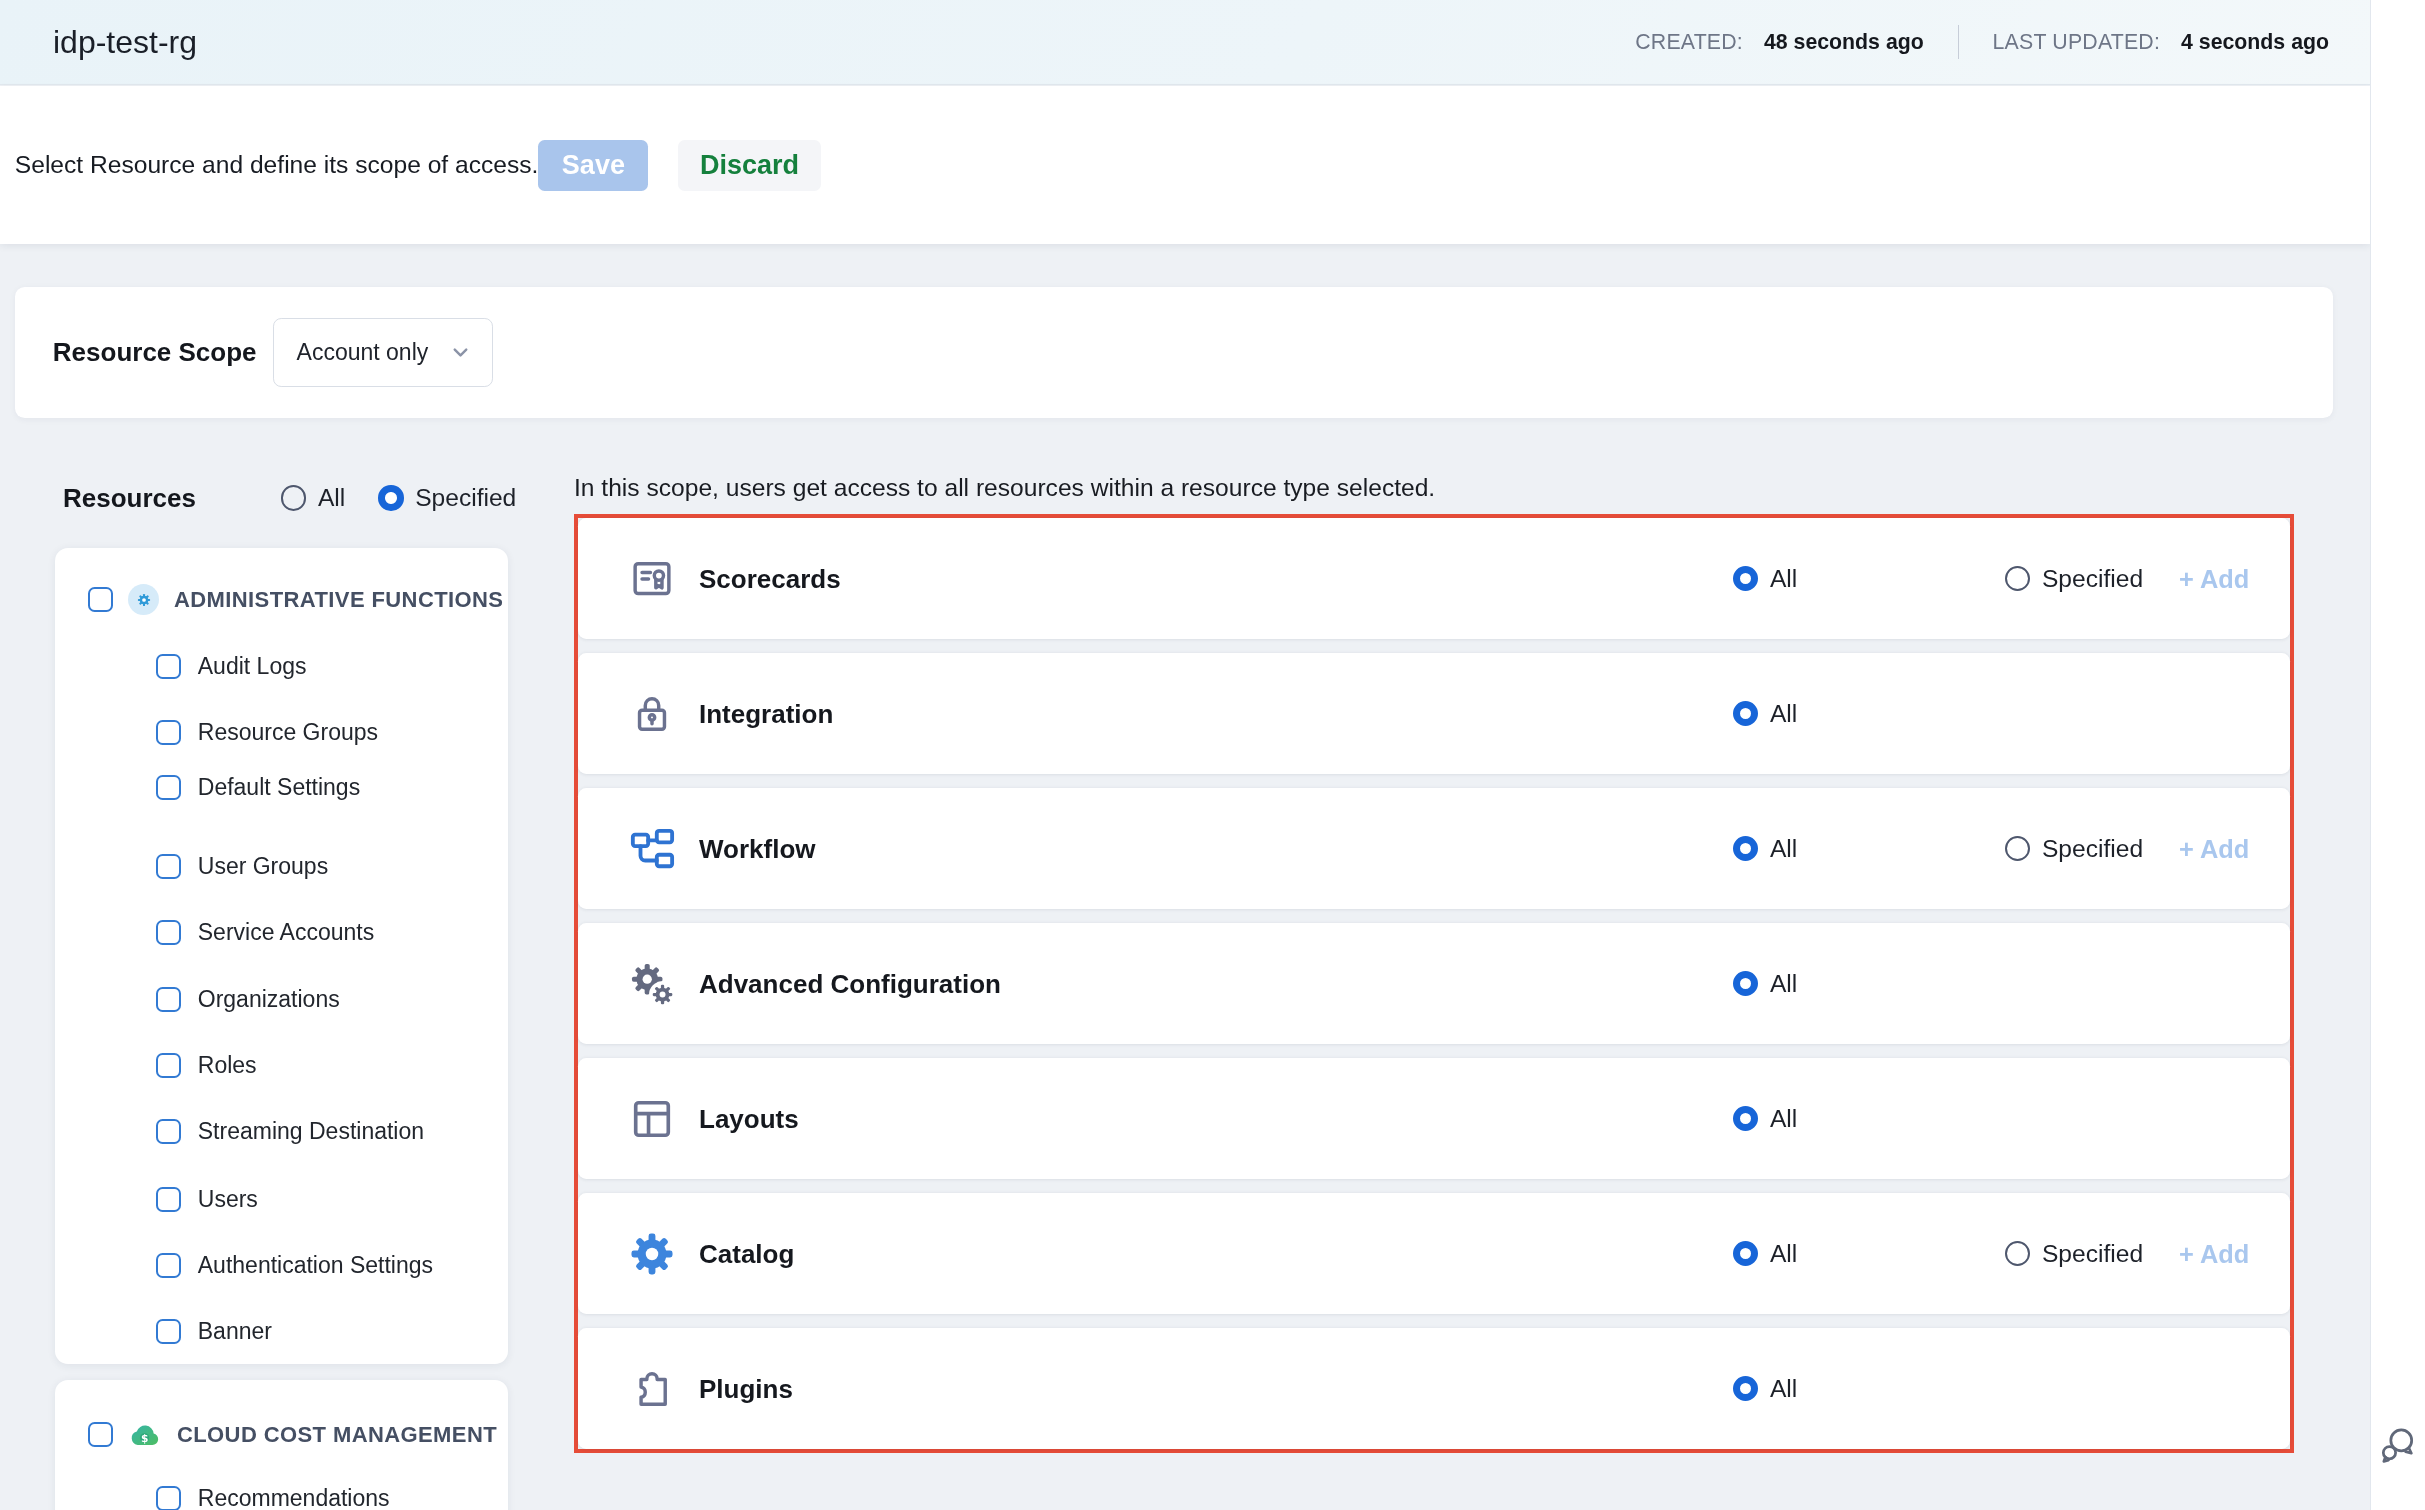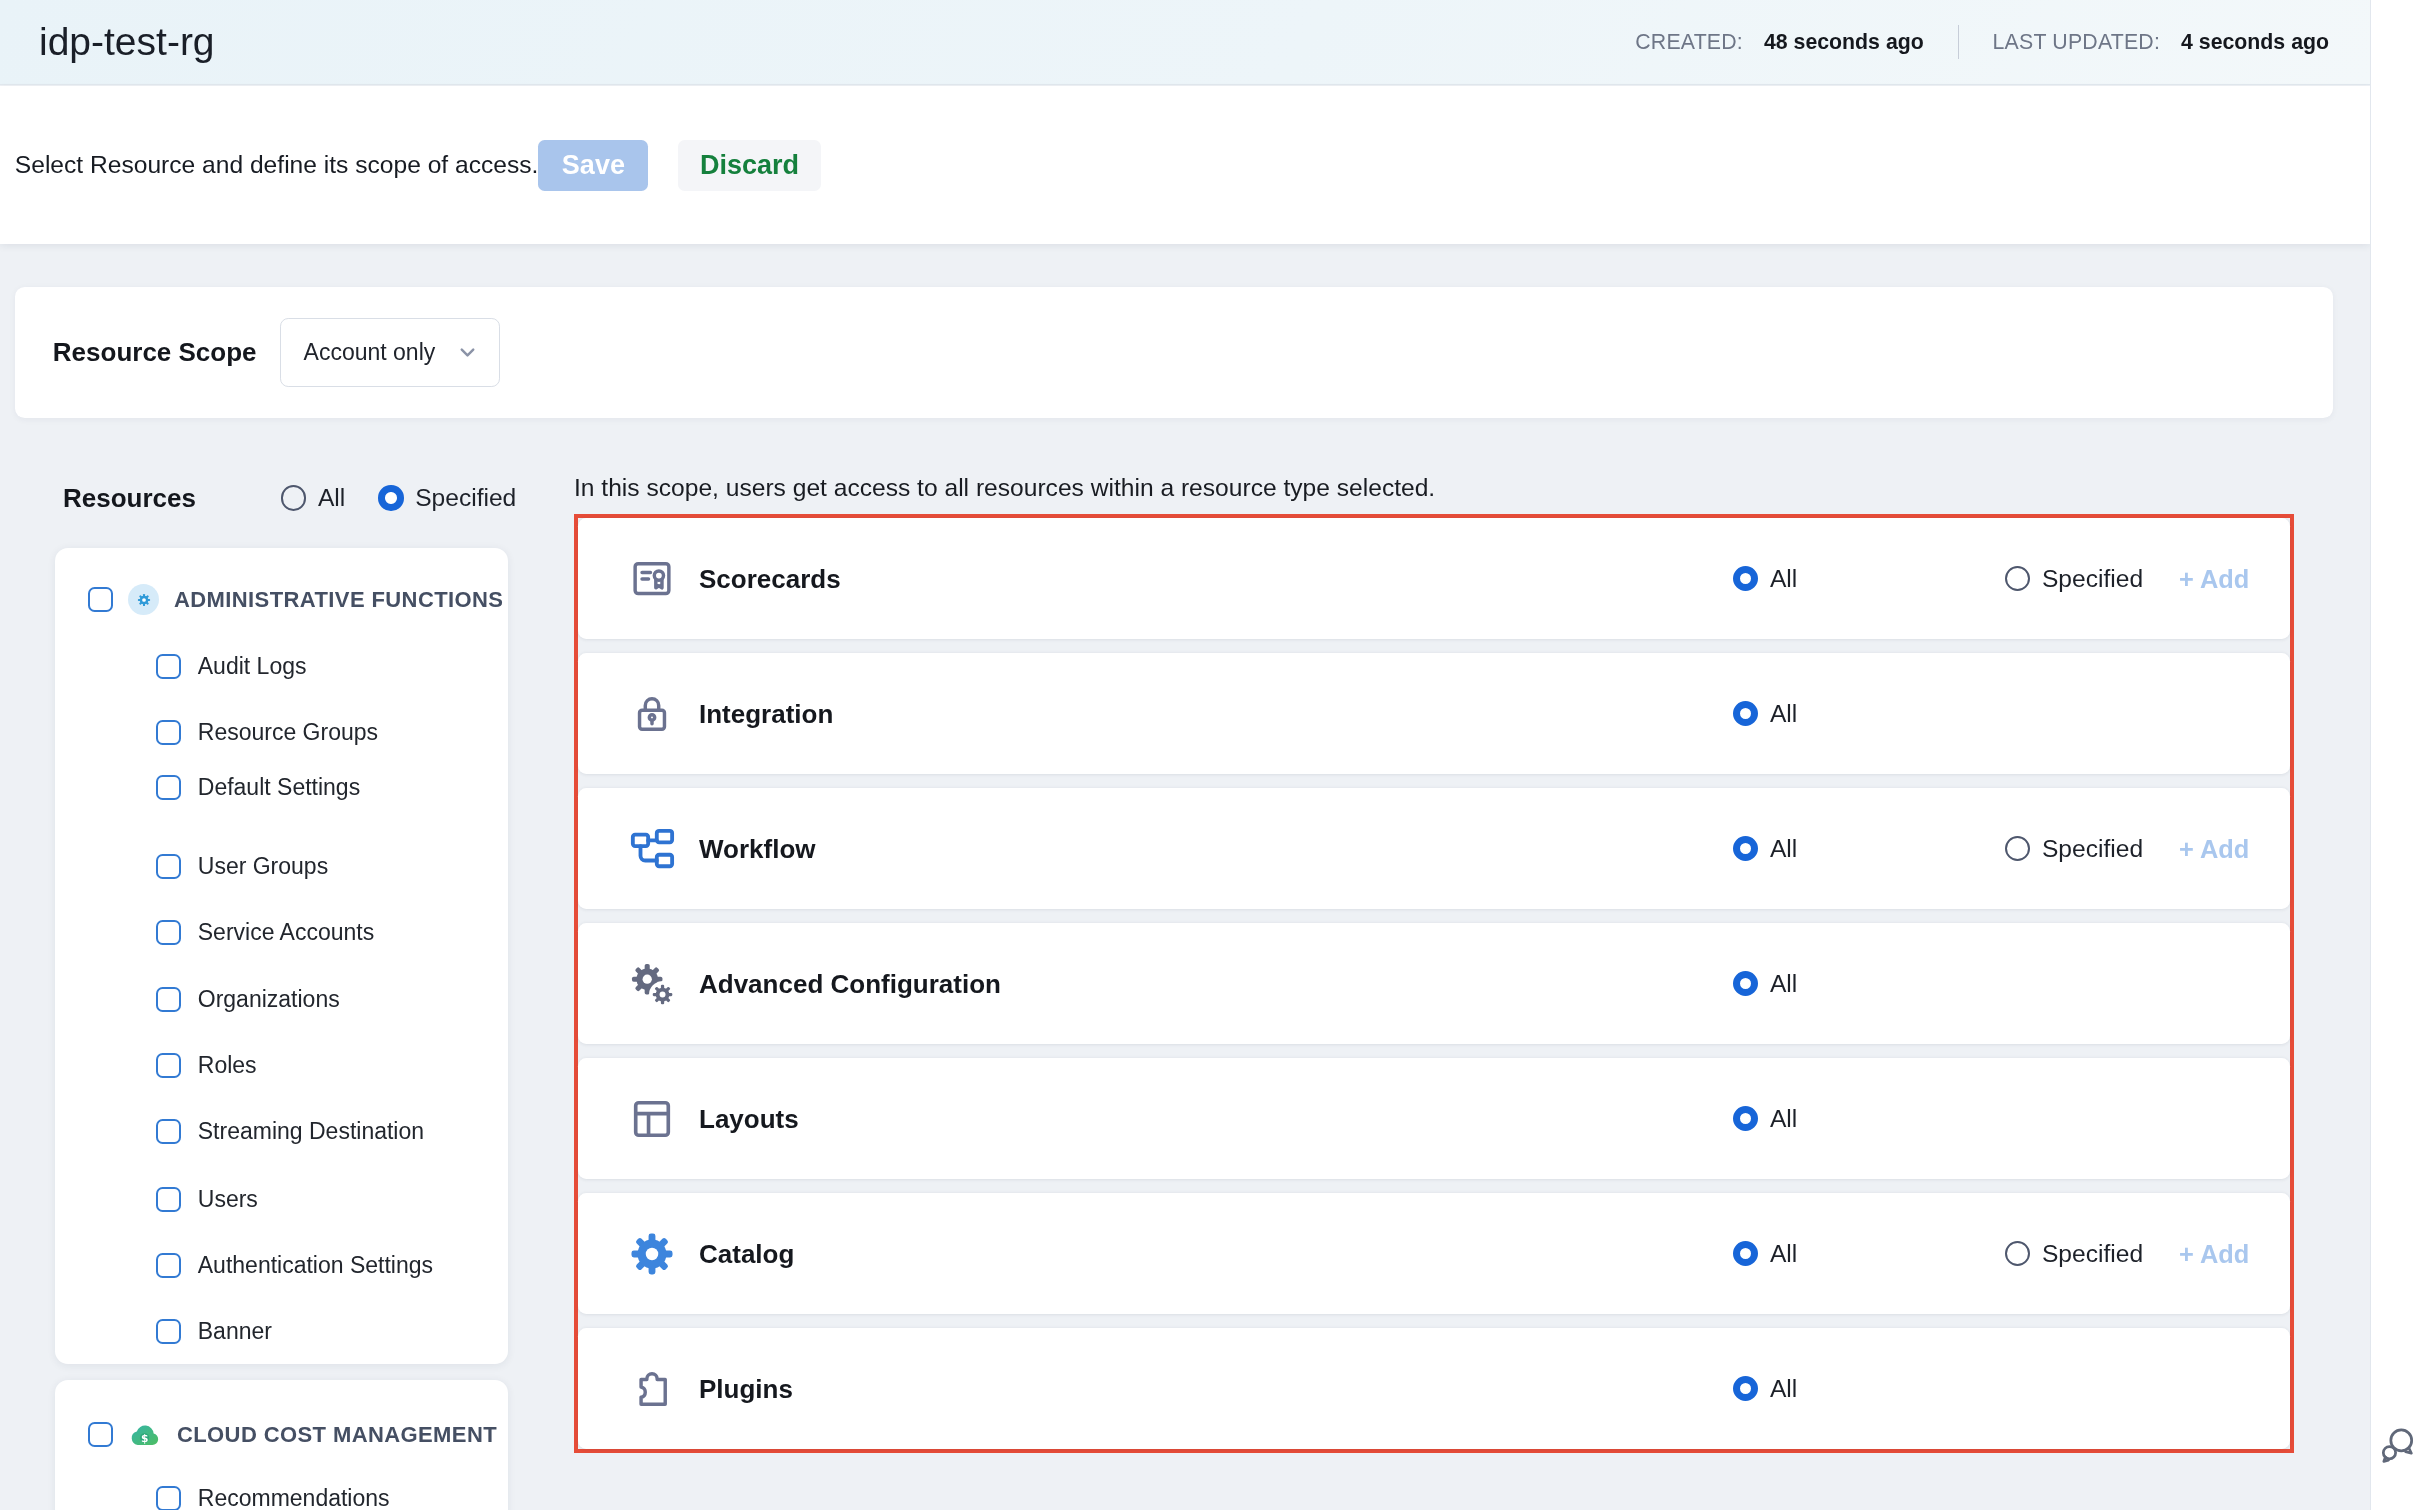--- a/index.html
+++ b/index.html
@@ -4,21 +4,21 @@
 <style>
   html,body{margin:0;padding:0;background:#dfe3e9;}
   .canvas{position:relative;width:2426px;height:1510px;overflow:hidden;background:#eef1f5;
           font-family:"Liberation Sans",sans-serif;-webkit-font-smoothing:antialiased;}
 
   
   .top-header{position:absolute;left:0;top:0;width:2370px;height:85px;box-sizing:border-box;
     background:linear-gradient(120deg,#e9f3f8 0%,#edf5f9 55%,#f3f8fa 100%);
     border-bottom:0.8px solid #e1e8ee;display:flex;align-items:center;justify-content:space-between;
     padding:0 41px 0 39px;}
-  .page-title{font-size:39px;font-weight:500;color:#1a1f28;}
+  .page-title{font-size:32px;font-weight:500;color:#1a1f28;margin-left:14px;}
   .meta{display:flex;align-items:center;gap:34px;font-size:21.3px;}
   .meta .lbl{color:#6e7687;letter-spacing:0.2px;}
   .meta .val{color:#15181e;font-weight:600;}
   .meta-divider{width:0.8px;height:34px;background:#c7cdd8;}
 
   .top-pill{position:absolute;left:1146px;top:0;width:210px;height:6.6px;background:#2a303c;
     border-radius:0 0 7.4px 7.4px;box-shadow:0 3.3px 24.6px 6.6px rgba(70,85,105,.38);}
 
   
   .subheader{position:absolute;left:0;top:86px;width:2370px;height:158px;background:#fff;box-sizing:border-box;
@@ -26,21 +26,21 @@
     padding:0 41px 0 14.8px;}
   .instruction{font-size:24.6px;color:#171b22;}
   .btn{height:51px;border:none;border-radius:6.6px;font-size:27px;font-weight:700;
        font-family:"Liberation Sans",sans-serif;cursor:pointer;}
   .btn-save{width:110px;background:#a9c5ec;color:#ffffff;}
   .btn-discard{width:143px;background:#f4f5f8;color:#15803d;margin-left:26px;}
 
   
   .scope-card{position:absolute;left:14.8px;top:287px;width:2318px;height:131px;background:#fff;
     border-radius:9.8px;box-shadow:0 1.6px 6.6px rgba(30,40,70,.05);display:flex;align-items:center;
-    padding-left:38px;box-sizing:border-box;gap:23px;}
+    padding-left:38px;box-sizing:border-box;gap:16px;}
   .scope-label{font-size:26px;font-weight:700;color:#14171d;}
   .dropdown{width:220px;height:69px;border:1.6px solid #d9dee6;border-radius:8.2px;background:#fff;
     display:flex;align-items:center;justify-content:space-between;padding:0 19.7px 0 23px;box-sizing:border-box;cursor:pointer;}
   .dropdown .dval{font-size:23px;color:#20242c;}
   .chev{width:23px;height:23px;display:inline-block;}
 
   
   .resources-head{position:absolute;left:63px;top:474px;height:48px;display:flex;align-items:center;}
   .resources-title{font-size:26px;font-weight:700;color:#14171d;width:134px;}
   .rgroup{display:flex;align-items:center;gap:11.5px;cursor:pointer;}

